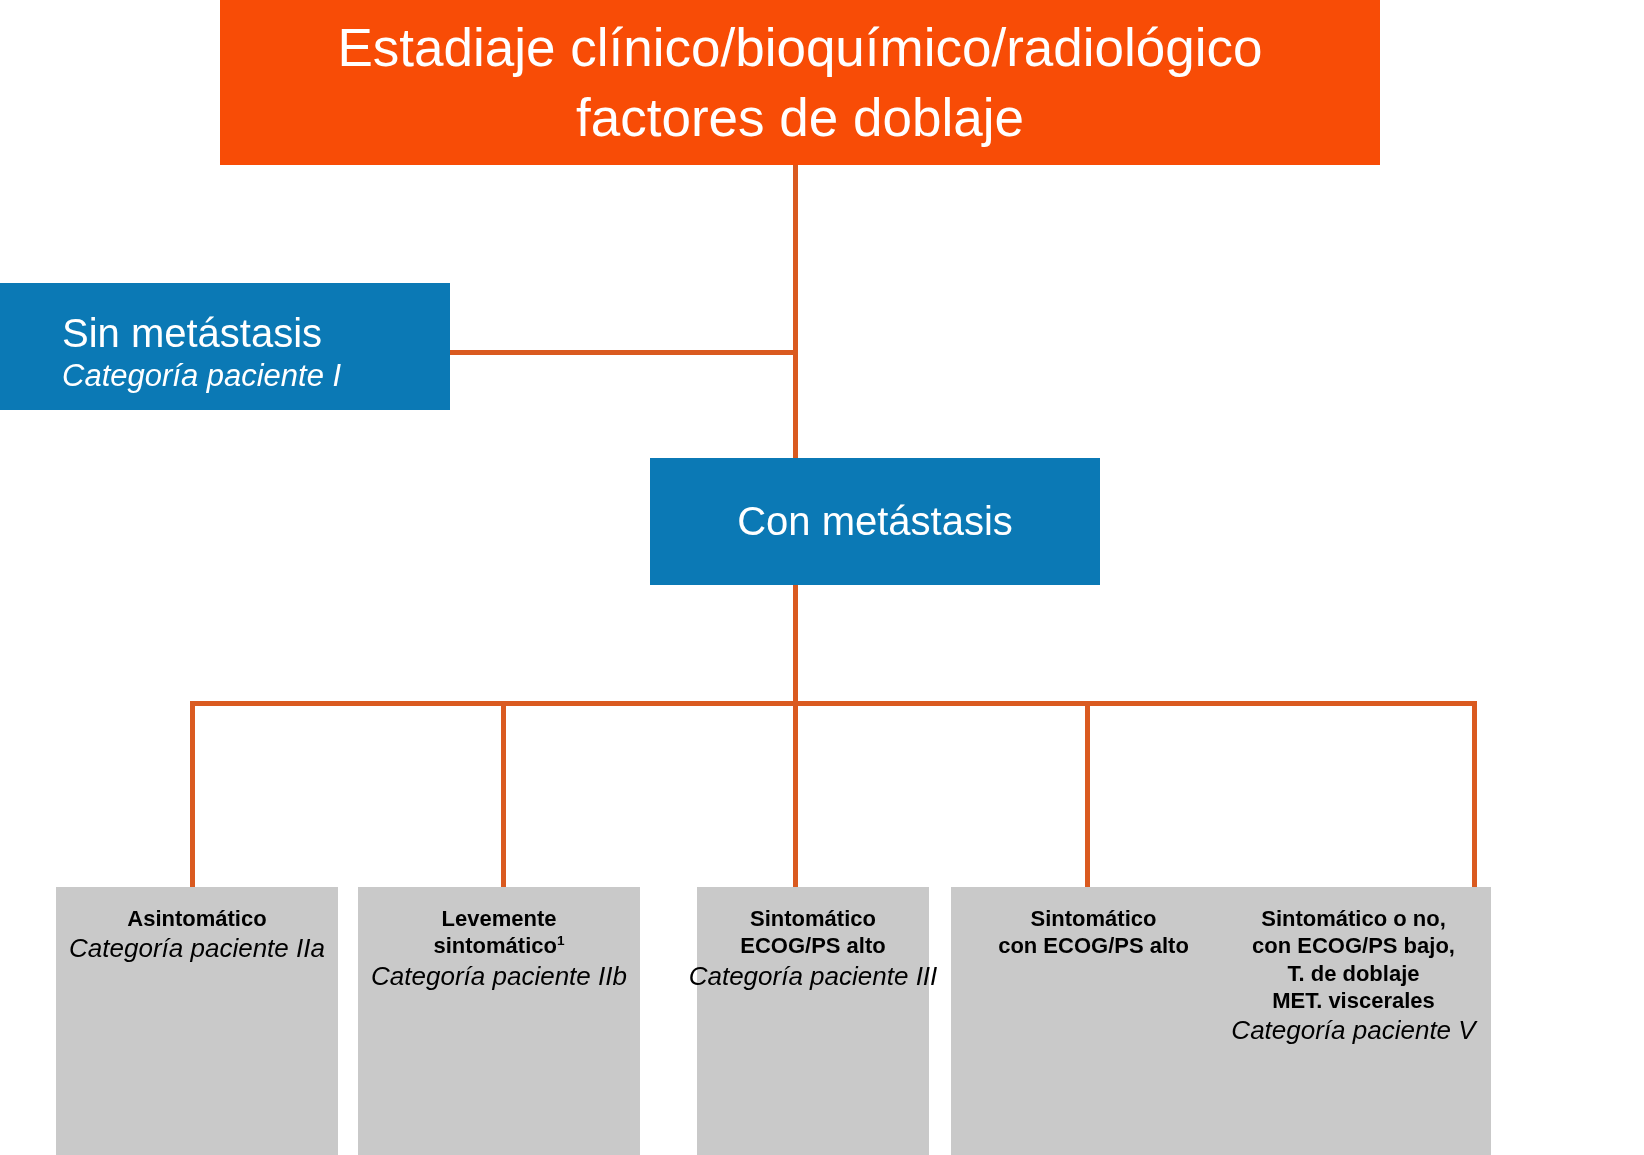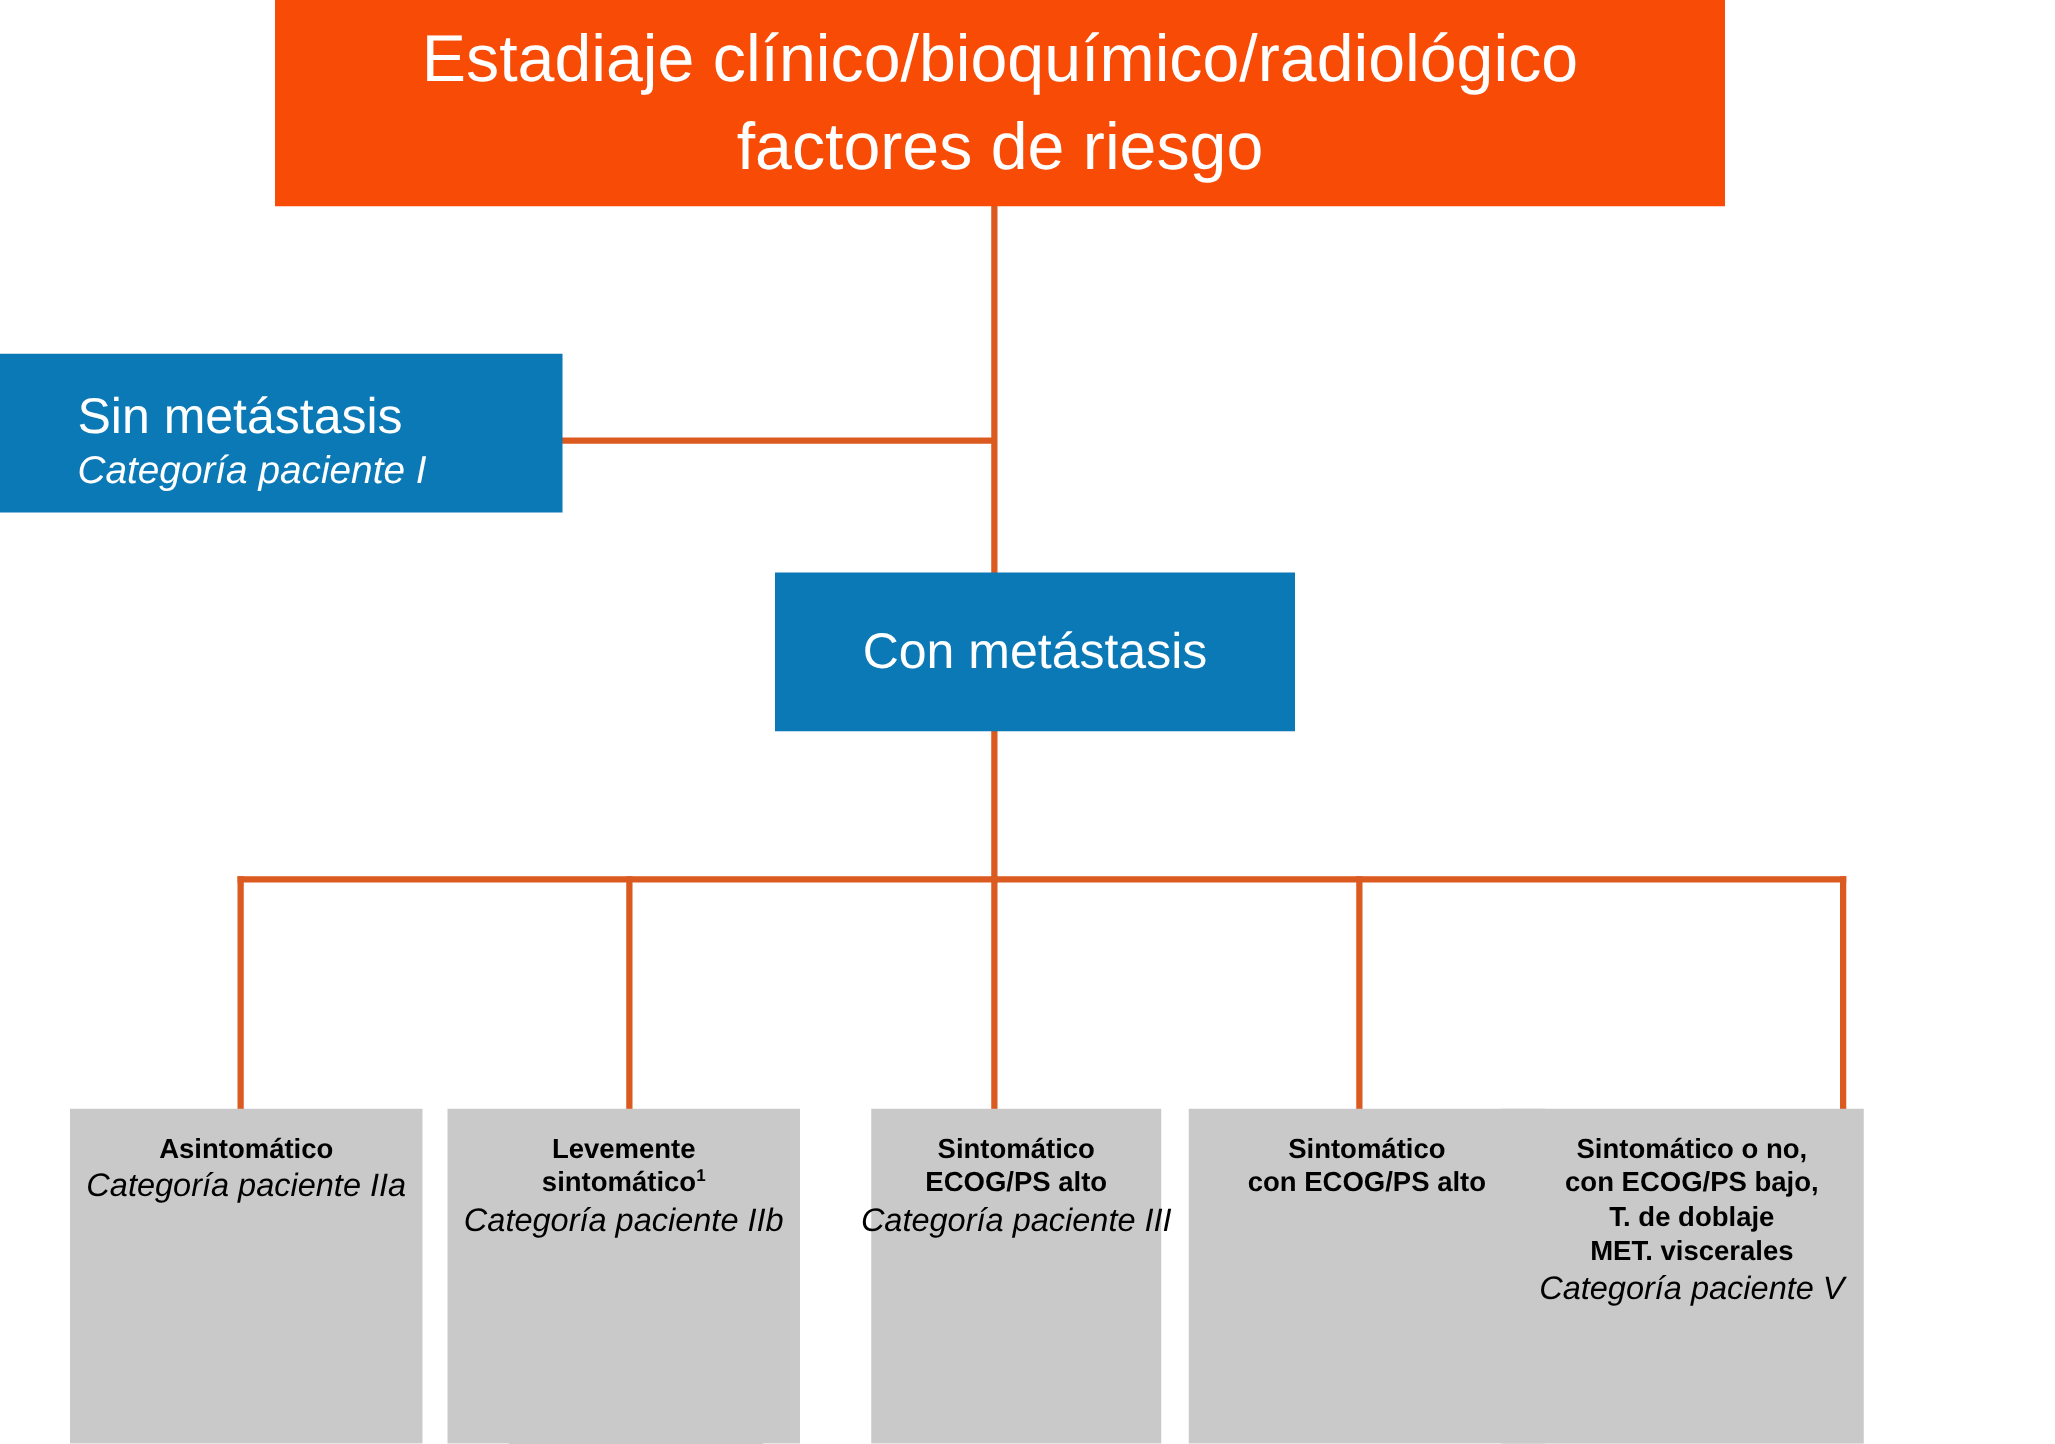--- a/index.html
+++ b/index.html
@@ -118,29 +118,29 @@
   <div class="line h-line" style="left:190px; top:701px; width:1287px;"></div>
 
   <div class="line v-line" style="left:190px; top:701px; height:187px;"></div>
   <div class="line v-line" style="left:501px; top:701px; height:187px;"></div>
   <div class="line v-line" style="left:793px; top:701px; height:187px;"></div>
   <div class="line v-line" style="left:1085px; top:701px; height:187px;"></div>
   <div class="line v-line" style="left:1472px; top:701px; height:187px;"></div>
 
   <div class="box box-orange" style="left:220px; top:0px; width:1160px; height:165px;">
     <div class="title">Estadiaje clínico/bioquímico/radiológico</div>
-    <div class="title">factores de riesgo</div>
+    <div class="title">factores de doblaje</div>
   </div>
 
   <div class="box box-blue align-left" style="left:0px; top:283px; width:450px; height:127px;">
     <div class="title">Sin metástasis</div>
     <div class="subtitle">Categoría paciente I</div>
   </div>
 
-  <div class="box box-blue align-center" style="left:620px; top:458px; width:416px; height:127px;align-items:center;">
+  <div class="box box-blue align-center" style="left:650px; top:458px; width:450px; height:127px;align-items:center;">
     <div class="title">Con metástasis</div>
   </div>
 
   <div class="box box-grey" style="left:56px; top:887px; width:282px; height:268px;">
     <div class="title">
       <span>Asintomático</span>
     </div>
     <div class="subtitle">Categoría paciente IIa</div>
   </div>
 

